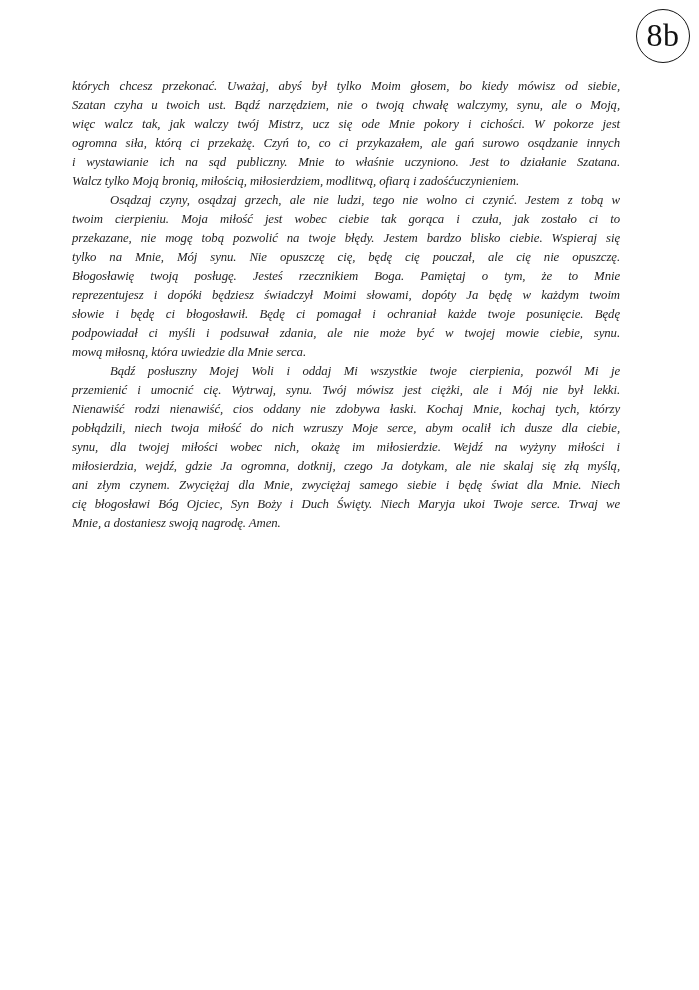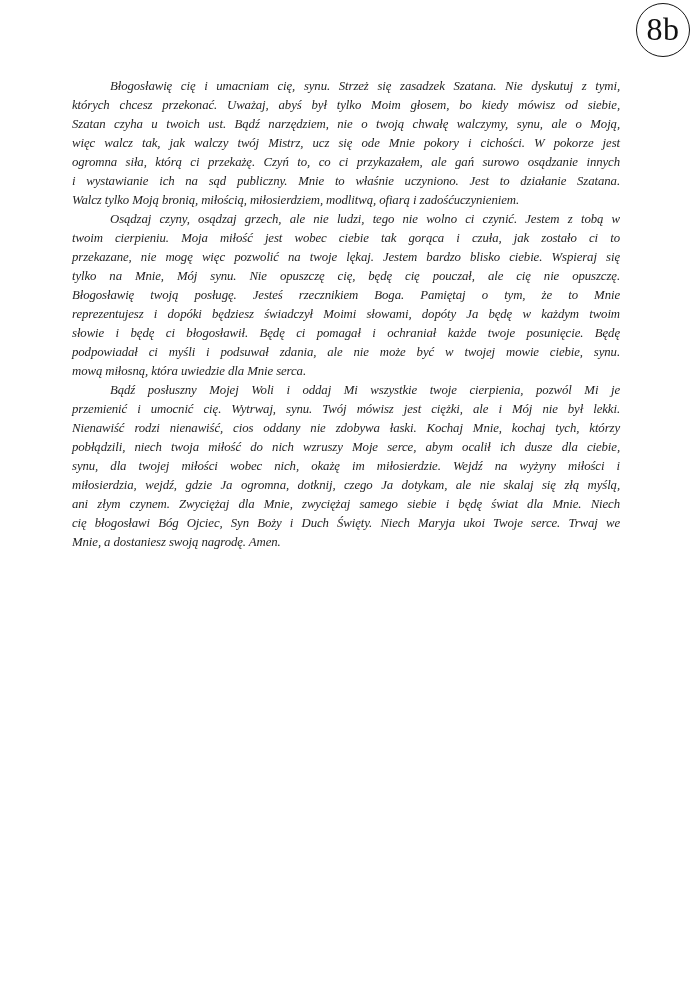--- a/index.html
+++ b/index.html
@@ -15,21 +15,21 @@
   }
   .page {
     position: relative;
     width: 699px;
     height: 990px;
     background: #ffffff;
   }
   .badge {
     position: absolute;
     left: 636px;
-    top: 3px;
+    top: 9px;
     width: 54px;
     height: 54px;
     border: 1.5px solid #141414;
     border-radius: 50%;
     display: flex;
     align-items: center;
     justify-content: center;
     box-sizing: border-box;
   }
   .badge-label {
@@ -74,33 +74,32 @@
 
 <div class="page">
 
   <div class="badge">
     <span class="badge-label">8b</span>
   </div>
 
   <div class="textblock">
 
     <div class="para">
-      <div class="line first">Błogosławię cię i umacniam cię, synu. Strzeż się zasadzek Szatana. Nie dyskutuj z tymi,</div>
       <div class="line">których chcesz przekonać. Uważaj, abyś był tylko Moim głosem, bo kiedy mówisz od siebie,</div>
       <div class="line">Szatan czyha u twoich ust. Bądź narzędziem, nie o twoją chwałę walczymy, synu, ale o Moją,</div>
       <div class="line">więc walcz tak, jak walczy twój Mistrz, ucz się ode Mnie pokory i cichości. W pokorze jest</div>
       <div class="line">ogromna siła, którą ci przekażę. Czyń to, co ci przykazałem, ale gań surowo osądzanie innych</div>
       <div class="line">i wystawianie ich na sąd publiczny. Mnie to właśnie uczyniono. Jest to działanie Szatana.</div>
       <div class="line endpara">Walcz tylko Moją bronią, miłością, miłosierdziem, modlitwą, ofiarą i zadośćuczynieniem.</div>
     </div>
 
     <div class="para">
       <div class="line first">Osądzaj czyny, osądzaj grzech, ale nie ludzi, tego nie wolno ci czynić. Jestem z tobą w</div>
       <div class="line">twoim cierpieniu. Moja miłość jest wobec ciebie tak gorąca i czuła, jak zostało ci to</div>
-      <div class="line">przekazane, nie mogę więc pozwolić na twoje lękaj. Jestem bardzo blisko ciebie. Wspieraj się</div>
+      <div class="line">przekazane, nie mogę tobą pozwolić na twoje błędy. Jestem bardzo blisko ciebie. Wspieraj się</div>
       <div class="line">tylko na Mnie, Mój synu. Nie opuszczę cię, będę cię pouczał, ale cię nie opuszczę.</div>
       <div class="line">Błogosławię twoją posługę. Jesteś rzecznikiem Boga. Pamiętaj o tym, że to Mnie</div>
       <div class="line">reprezentujesz i dopóki będziesz świadczył Moimi słowami, dopóty Ja będę w każdym twoim</div>
       <div class="line">słowie i będę ci błogosławił. Będę ci pomagał i ochraniał każde twoje posunięcie. Będę</div>
       <div class="line">podpowiadał ci myśli i podsuwał zdania, ale nie może być w twojej mowie ciebie, synu.</div>
       <div class="line endpara">mową miłosną, która uwiedzie dla Mnie serca.</div>
     </div>
 
     <div class="para">
       <div class="line first">Bądź posłuszny Mojej Woli i oddaj Mi wszystkie twoje cierpienia, pozwól Mi je</div>

